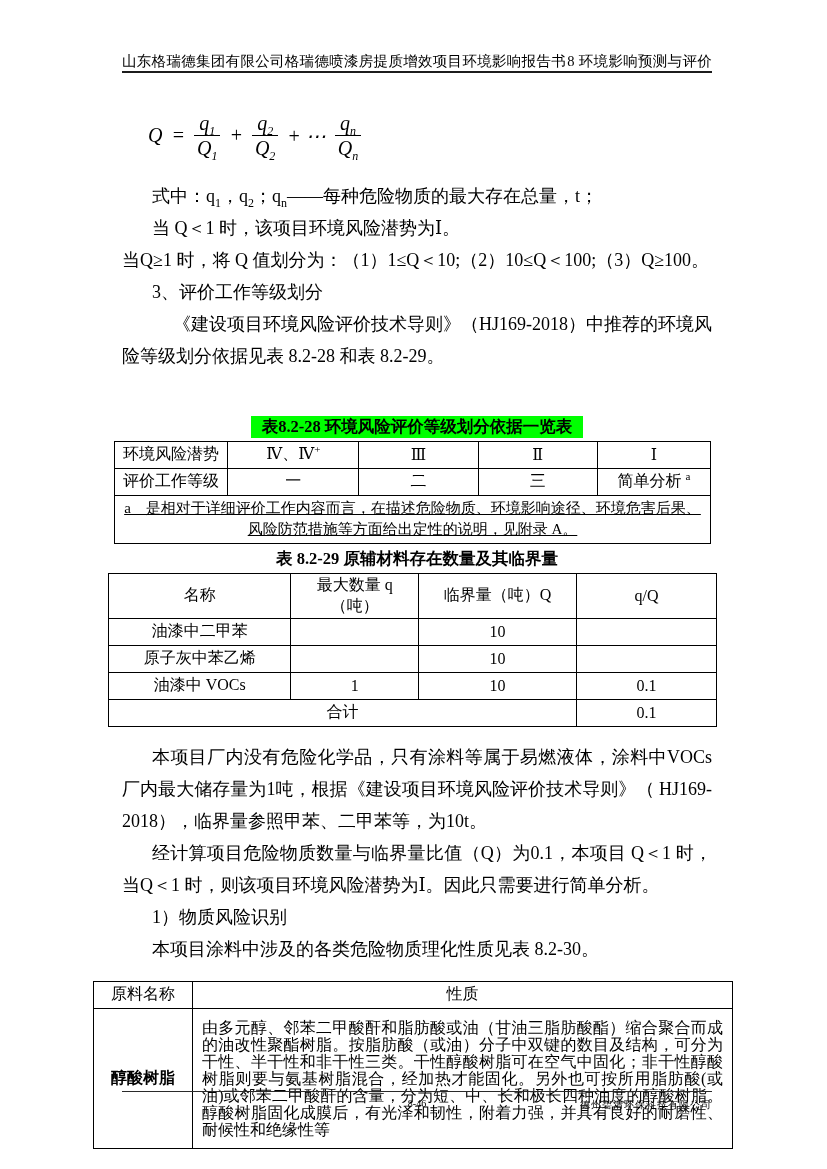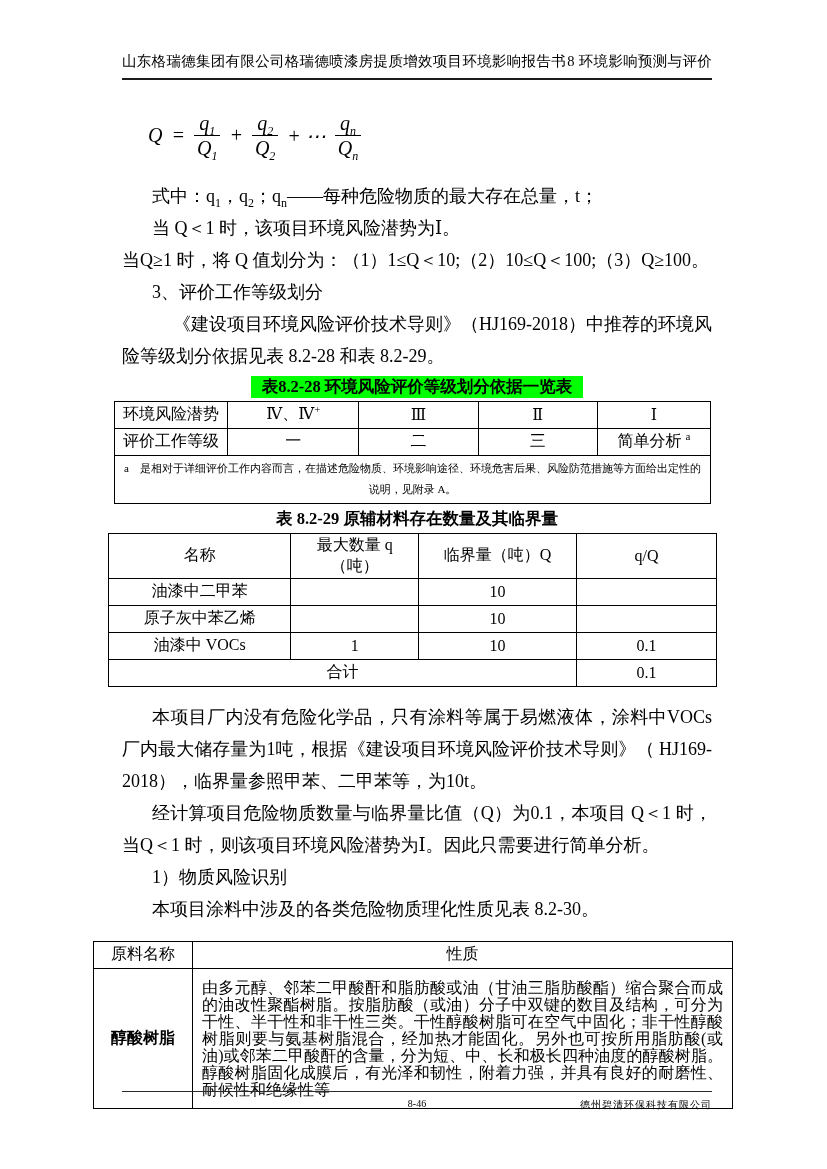--- a/index.html
+++ b/index.html
@@ -4,48 +4,48 @@
 <style>
   html,body { margin:0; padding:0; background:#fff; }
   .page {
     position:relative; width:827px; height:1169px; background:#ffffff;
     font-family:"Liberation Serif","DejaVu Serif",serif; color:#000; overflow:hidden;
   }
   
   .header {
     position:absolute; top:52px; left:122px; width:590px;
     display:flex; justify-content:space-between; align-items:flex-end;
-    font-size:14.5px; letter-spacing:.3px; padding-bottom:7px;
+    font-size:14.5px; letter-spacing:.3px; 
     border-bottom:2px solid #1c1c1c;
   }
   
   .content { position:absolute; top:98px; left:122px; width:590px; }
   
   .formula { display:flex; align-items:center; gap:9px; font-size:20px;
              font-style:italic; margin:14px 0 20px 26px; }
   .formula sub, .para sub { font-size:12px; line-height:0; }
   .frac { display:inline-flex; flex-direction:column; align-items:center; line-height:1.12; }
   .frac .den { border-top:1.4px solid #000; padding:1px 3px 0; }
   .frac .num { padding:0 3px 1px; }
   
   .para { font-size:18px; line-height:32px; text-align:justify; margin:0; }
   .ind1 { text-indent:30px; }
   .ind2 { text-indent:51px; }
   .mt14 { margin-top:14px; }
   
   .tbl-title { text-align:center; font-weight:bold; font-size:16.5px; margin:4px 0 3px; }
-  .hl { background:#00ff00; padding:0 11px; display:inline-block; }
+  .hl { background:#00ff00; padding:0 11px; display:inline-block;margin-top:40px; }
   
   table.t { border-collapse:collapse; table-layout:fixed; }
   table.t td { border:1.4px solid #000; text-align:center; font-size:16px;
                padding:1px 4px; height:24px; overflow:hidden; }
   sup { font-size:11px; line-height:0; }
   .t28 { width:597px; margin-left:-8px; }
-  .t28 td.note { text-align:center; font-size:11px; line-height:21.5px;
-                 height:auto; padding:2px 6px; }
+  .t28 td.note { text-align:center; font-size:15px; line-height:21.5px;
+                 height:auto; padding:2px 6px;text-decoration:underline; }
   .t29 { width:609px; margin-left:-14px; margin-top:1px; }
   .t29 td { height:22px; font-size:15.5px; }
   .t30 { width:640px; margin-left:-29px; margin-top:16px; }
   .t30 td { font-size:15.5px; }
   .t30 td.mat { font-weight:bold; }
   .t30 td.prop { text-align:justify; line-height:17px; padding:10px 9px; height:auto; }
   
   .footer { position:absolute; top:1091px; left:122px; width:590px;
             border-top:1.5px solid #2a2a2a; font-size:10px; height:26px; }
   .footer .pagenum { position:absolute; top:6px; left:50%; transform:translateX(-50%); }

